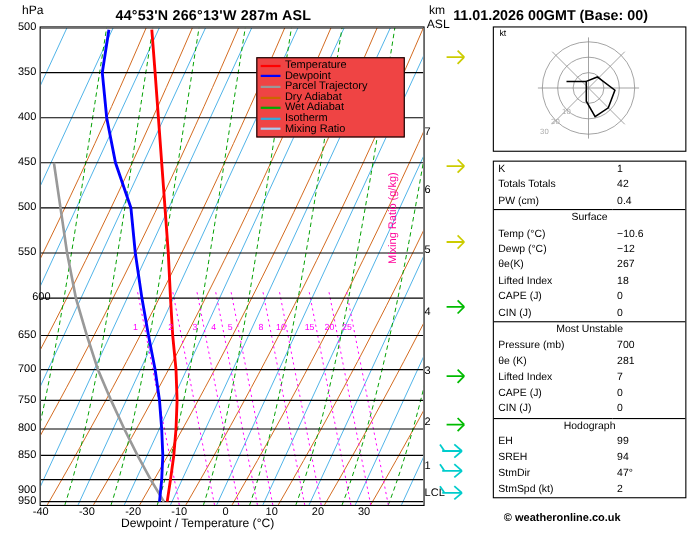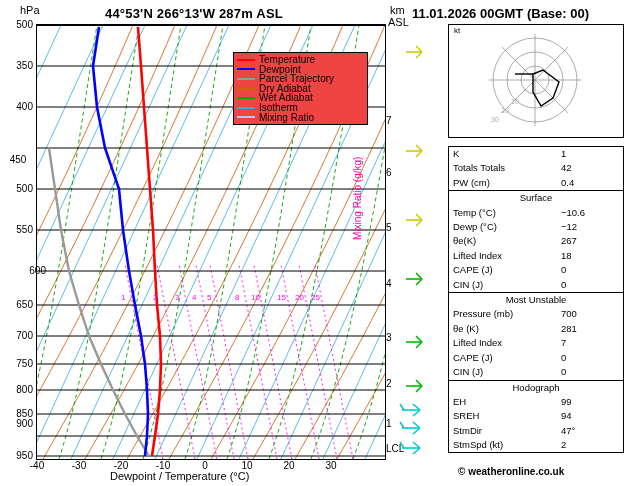--- a/index.html
+++ b/index.html
@@ -184,30 +184,30 @@
       <div class="lgrow">
         <span class="lgline" style="border-top-color:#aaccee"></span>
         <span class="lgtxt">Mixing Ratio</span>
       </div>
     </div>
   </div>
 
   <div class="ytick" style="left:3px;top:19px;">500</div>
   <div class="ytick" style="left:3px;top:60px;">350</div>
   <div class="ytick" style="left:3px;top:101px;">400</div>
-  <div class="ytick" style="left:3px;top:154px;text-align:center;">450</div>
+  <div class="ytick" style="left:3px;top:142px;">450</div>
   <div class="ytick" style="left:3px;top:183px;">500</div>
   <div class="ytick" style="left:3px;top:224px;">550</div>
   <div class="ytick" style="left:16px;top:265px;">600</div>
   <div class="ytick" style="left:3px;top:299px;">650</div>
   <div class="ytick" style="left:3px;top:330px;">700</div>
   <div class="ytick" style="left:3px;top:358px;">750</div>
   <div class="ytick" style="left:3px;top:384px;">800</div>
   <div class="ytick" style="left:3px;top:408px;">850</div>
-  <div class="ytick" style="left:3px;top:418px;">900</div>
+  <div class="ytick" style="left:3px;top:440px;">900</div>
   <div class="ytick" style="left:3px;top:450px;">950</div>
 
   <div class="xtick" style="left:22px;top:460px;">-40</div>
   <div class="xtick" style="left:64px;top:460px;">-30</div>
   <div class="xtick" style="left:106px;top:460px;">-20</div>
   <div class="xtick" style="left:148px;top:460px;">-10</div>
   <div class="xtick" style="left:190px;top:460px;">0</div>
   <div class="xtick" style="left:232px;top:460px;">10</div>
   <div class="xtick" style="left:274px;top:460px;">20</div>
   <div class="xtick" style="left:316px;top:460px;">30</div>

